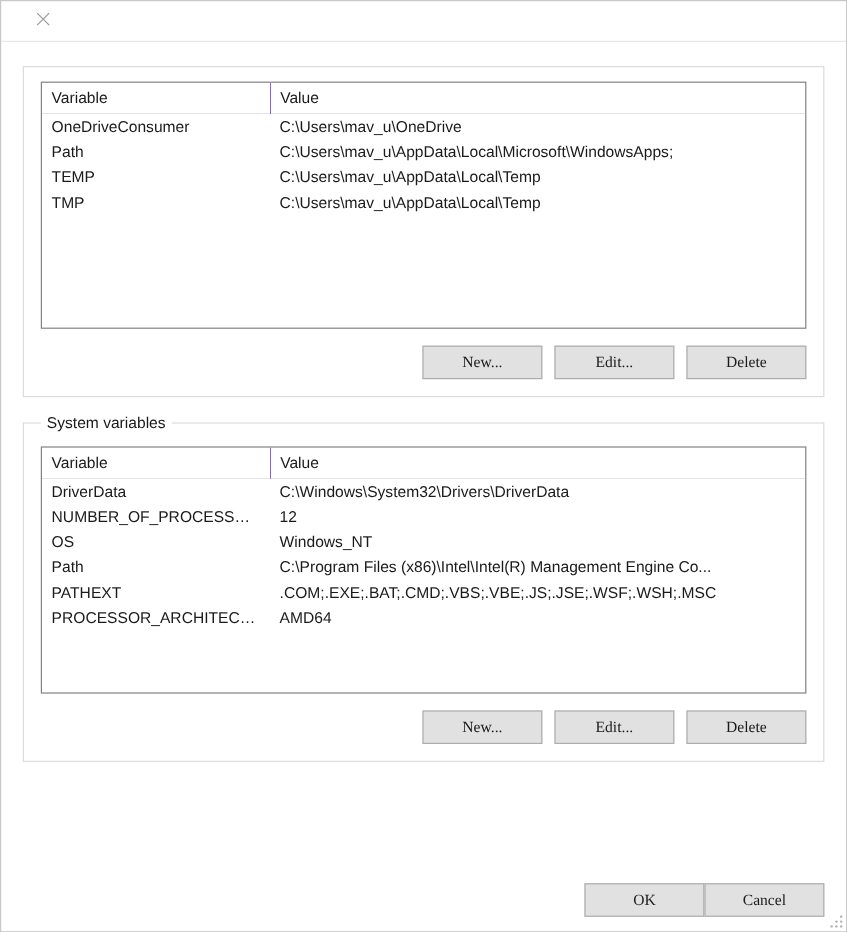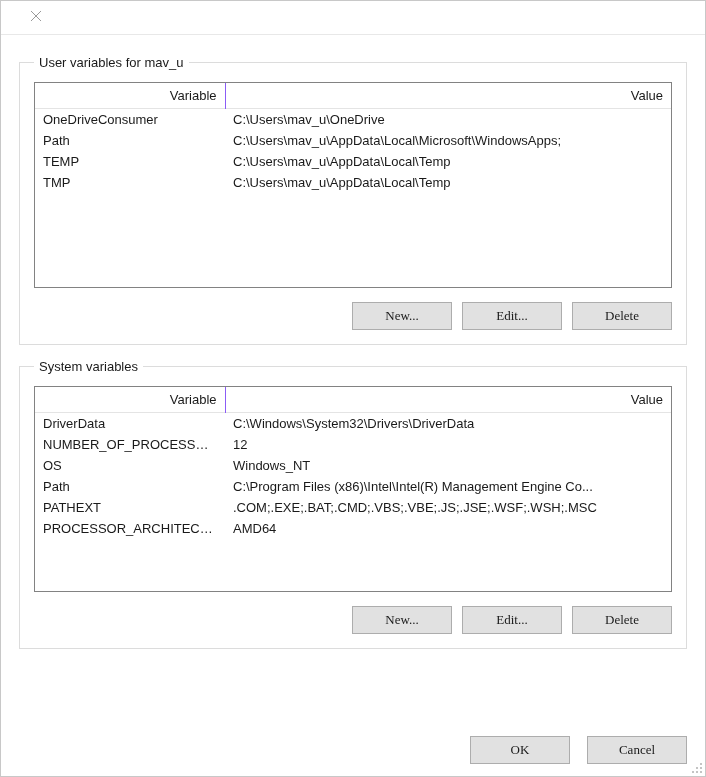--- a/index.html
+++ b/index.html
@@ -65,21 +65,21 @@
     height: 100%;
     overflow-y: auto;
     overflow-x: hidden;
   }
   table.vars {
     width: 100%;
     border-collapse: collapse;
     table-layout: fixed;
   }
   table.vars thead th {
-    text-align: right;
+    text-align: left;
     font-weight: normal;
     font-size: 13px;
     padding: 5px 8px 5px 8px;
     background: #ffffff;
     position: sticky; top: 0;
     z-index: 1;
   }
   table.vars thead th + th { border-left: 1px solid #8b5cf6; }
   table.vars thead tr { border-bottom: 1px solid #e4e4e4; }
   table.vars td {
@@ -107,21 +107,21 @@
     color: #1a1a1a;
     cursor: pointer;
     padding: 0;
   }
 
   .bottom-row {
     margin-top: auto;
     padding-top: 26px;
     display: flex;
     justify-content: flex-end;
-    gap: 17px;
+    gap: 0;
   }
 
   .resize-grip {
     position: absolute;
     right: 2px; bottom: 2px;
     width: 14px; height: 14px;
     color: #b0b0b0;
   }
 
   
@@ -140,21 +140,20 @@
             <line x1="1" y1="1" x2="11" y2="11" stroke="currentColor" stroke-width="1"></line>
             <line x1="11" y1="1" x2="1" y2="11" stroke="currentColor" stroke-width="1"></line>
           </svg>
       </span>
     </div>
   </div>
 
   <div class="content">
 
     <fieldset class="group">
-      <legend>User variables for mav_u</legend>
       <div class="table-wrap">
         <div class="table-inner">
           <table class="vars">
             <colgroup>
                 <col class="col-var">
                 <col>
               </colgroup>
             <thead>
               <tr>
                 <th>Variable</th>

